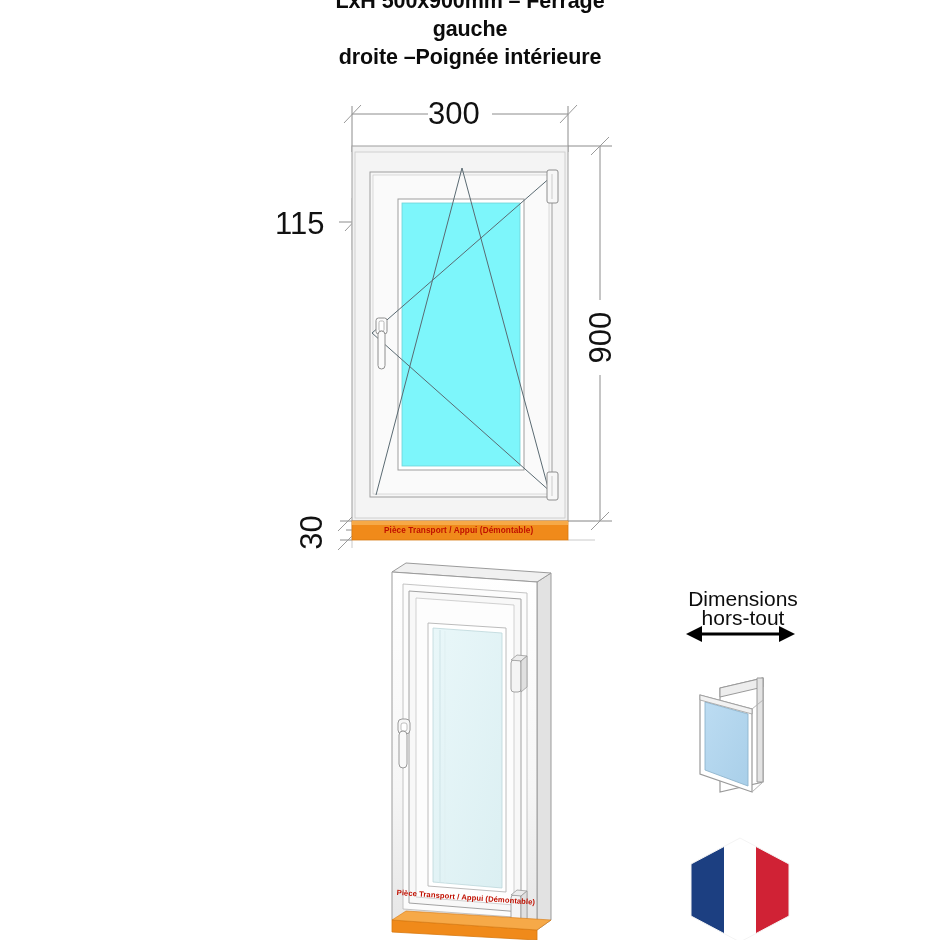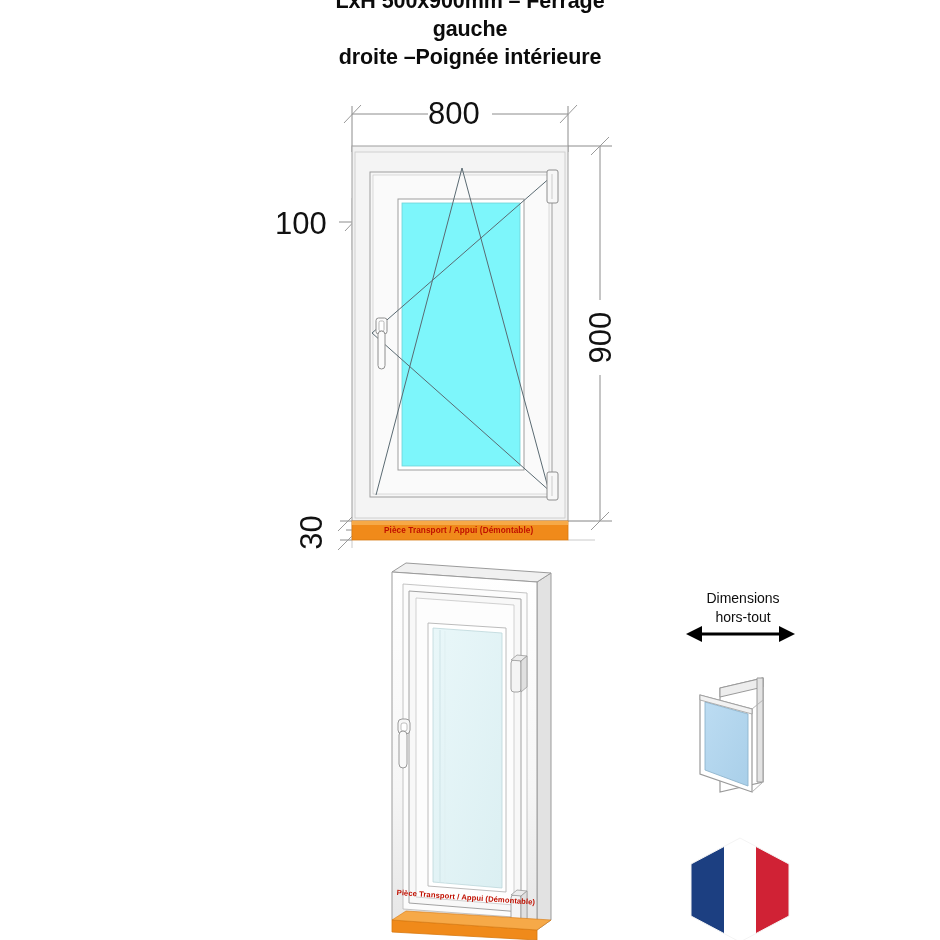--- a/index.html
+++ b/index.html
@@ -50,21 +50,21 @@
     transform: rotate(-90deg);
     transform-origin: 50% 50%;
   }
   
   #hors-tout-label {
     position: absolute;
     left: 678px;
     top: 589px;
     width: 130px;
     text-align: center;
-    font-size: 14px;
+    font-size: 21px;
     line-height: 19px;
     color: #0d0d0d;
     font-family: "Liberation Sans", sans-serif;
   }
   #hors-tout-label span { display: block; }
 
   .svg-layer {
     position: absolute;
     left: 0; top: 0;
     width: 940px;
@@ -190,23 +190,23 @@
       <rect x="379" y="321" width="5" height="10" rx="1.5" fill="#ffffff" stroke="#9c9c9c" stroke-width="0.7"></rect>
       <rect x="378" y="331" width="7" height="38" rx="3.5" fill="#fbfbfb" stroke="#8e8e8e" stroke-width="1"></rect>
     </g>
 
     <g>
       <rect x="352" y="521" width="216" height="19" fill="#f08a1a" stroke="#d8780f" stroke-width="0.8"></rect>
       <rect x="352" y="521" width="216" height="4" fill="#f6a948"></rect>
     </g>
   </svg>
 
-  <div class="dim-text" style="left:428px; top:98px;">800</div>
+  <div class="dim-text" style="left:428px; top:98px;">300</div>
   <div class="dim-text vert" style="left:570px; top:322px; width:60px; text-align:center;">900</div>
-  <div class="dim-text" style="left:275px; top:208px;">100</div>
+  <div class="dim-text" style="left:275px; top:208px;">115</div>
   <div class="dim-text vert" style="left:288px; top:517px; width:46px; text-align:center;">30</div>
 
   <div class="orange-caption" style="left:384px; top:526px;">Pièce Transport / Appui (Démontable)</div>
 
   <svg class="svg-layer" viewBox="0 0 940 940" width="940" height="940" xmlns="http://www.w3.org/2000/svg">
 
     <g>
 
       <polygon points="537,582 551,573 551,920 537,930" fill="#e2e2e2" stroke="#9b9b9b" stroke-width="1"></polygon>
 

